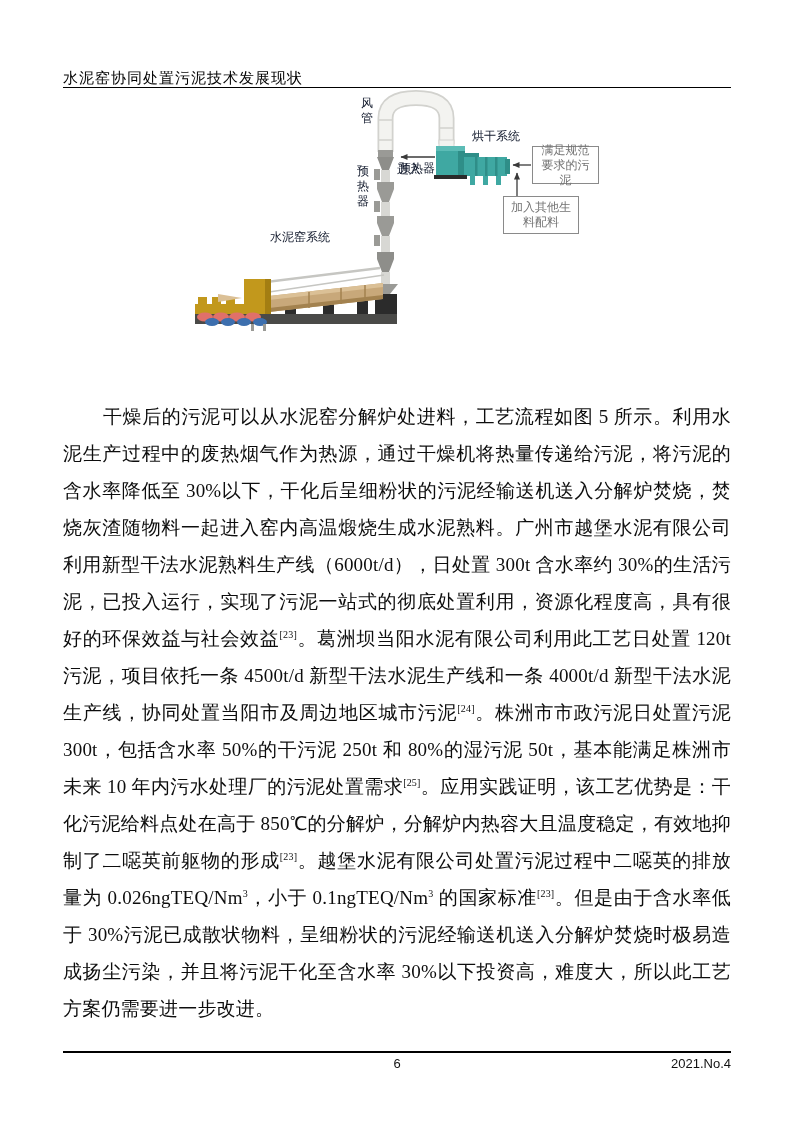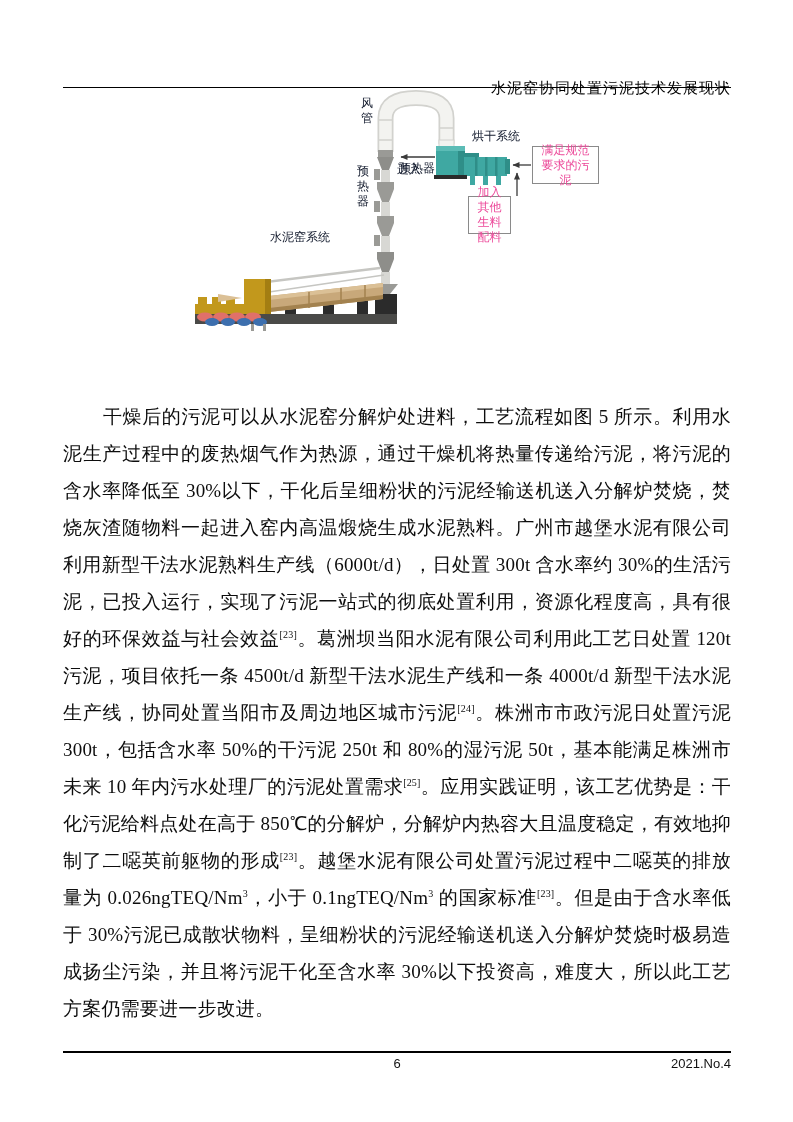--- a/index.html
+++ b/index.html
@@ -7,37 +7,37 @@
     position:relative;
     width:793px;height:1122px;
     margin:0 auto;
     background:#ffffff;
     font-family:"Liberation Serif", serif;
     color:#0d0d0d;
     overflow:hidden;
   }
   .abs{position:absolute;}
   .header-title{
-    left:63px;top:79px;width:668px;
-    text-align:right;font-size:15px;letter-spacing:1px;color:#000;
+    left:63px;top:69px;width:668px;
+    text-align:left;font-size:15px;letter-spacing:1px;color:#000;
   }
   .header-rule{
     left:63px;top:87px;width:668px;height:0;
     border-top:1.5px solid #000;
   }
   .figure{left:185px;top:90px;width:420px;height:250px;}
   .figure svg{position:absolute;left:0;top:0;}
   .fig-label{
     position:absolute;font-size:12px;color:#0f172a;line-height:14px;
     font-family:"Liberation Serif", serif;white-space:nowrap;
   }
   .fig-label.vertical{white-space:normal;width:14px;line-height:15px;letter-spacing:0;}
   .fig-box{
     position:absolute;border:1px solid var(--box-border,#8a8a8a);background:#fff;
-    font-size:12px;line-height:15px;color:#ec4899;text-align:center;
+    font-size:12px;line-height:15px;color:#737373;text-align:center;
     display:flex;align-items:center;justify-content:center;
     padding:7px 3px;box-sizing:border-box;
     font-family:"Liberation Serif", serif;
   }
   .caption{
     left:63px;top:337px;width:668px;text-align:center;
     font-family:"Liberation Sans", sans-serif;
     font-weight:bold;font-size:17px;color:#111;
   }
   .section-heading{
@@ -162,21 +162,21 @@
       </g>
     </svg>
 
     <div class="fig-label vertical" style="left:176px;top:6px;">风管</div>
     <div class="fig-label" style="left:212px;top:48px;margin-top:24px;">进入</div>
     <div class="fig-label" style="left:214px;top:71px;">预热器</div>
     <div class="fig-label" style="left:287px;top:39px;">烘干系统</div>
     <div class="fig-label vertical" style="left:172px;top:74px;">预热器</div>
     <div class="fig-label" style="left:85px;top:140px;">水泥窑系统</div>
     <div class="fig-box" style="left:347px;top:56px;width:67px;height:38px;">满足规范要求的污泥</div>
-    <div class="fig-box" style="left:283px;top:106px;width:43px;height:38px;">加入其他生料配料</div>
+    <div class="fig-box" style="left:318px;top:106px;width:76px;height:38px;">加入其他生料配料</div>
   </div>
 
 
 
   <div class="abs body-paragraph"><span>干燥后的污泥可以从水泥窑分解炉处进料，工艺流程如图 5 所示。利用水泥生产过程中的废热烟气作为热源，通过干燥机将热量传递给污泥，将污泥的含水率降低至 30%以下，干化后呈细粉状的污泥经输送机送入分解炉焚烧，焚烧灰渣随物料一起进入窑内高温煅烧生成水泥熟料。广州市越堡水泥有限公司利用新型干法水泥熟料生产线（6000t/d），日处置 300t 含水率约 30%的生活污泥，已投入运行，实现了污泥一站式的彻底处置利用，资源化程度高，具有很好的环保效益与社会效益</span><sup>[23]</sup><span>。葛洲坝当阳水泥有限公司利用此工艺日处置 120t 污泥，项目依托一条 4500t/d 新型干法水泥生产线和一条 4000t/d 新型干法水泥生产线，协同处置当阳市及周边地区城市污泥</span><sup>[24]</sup><span>。株洲市市政污泥日处置污泥 300t，包括含水率 50%的干污泥 250t 和 80%的湿污泥 50t，基本能满足株洲市未来 10 年内污水处理厂的污泥处置需求</span><sup>[25]</sup><span>。应用实践证明，该工艺优势是：干化污泥给料点处在高于 850℃的分解炉，分解炉内热容大且温度稳定，有效地抑制了二噁英前躯物的形成</span><sup>[23]</sup><span>。越堡水泥有限公司处置污泥过程中二噁英的排放量为 0.026ngTEQ/Nm</span><sup>3</sup><span>，小于 0.1ngTEQ/Nm</span><sup>3</sup><span> 的国家标准</span><sup>[23]</sup><span>。但是由于含水率低于 30%污泥已成散状物料，呈细粉状的污泥经输送机送入分解炉焚烧时极易造成扬尘污染，并且将污泥干化至含水率 30%以下投资高，难度大，所以此工艺方案仍需要进一步改进。</span></div>
 
   <div class="abs footer-rule"></div>
   <div class="abs footer-page">6</div>
   <div class="abs footer-issue">2021.No.4</div>
 

